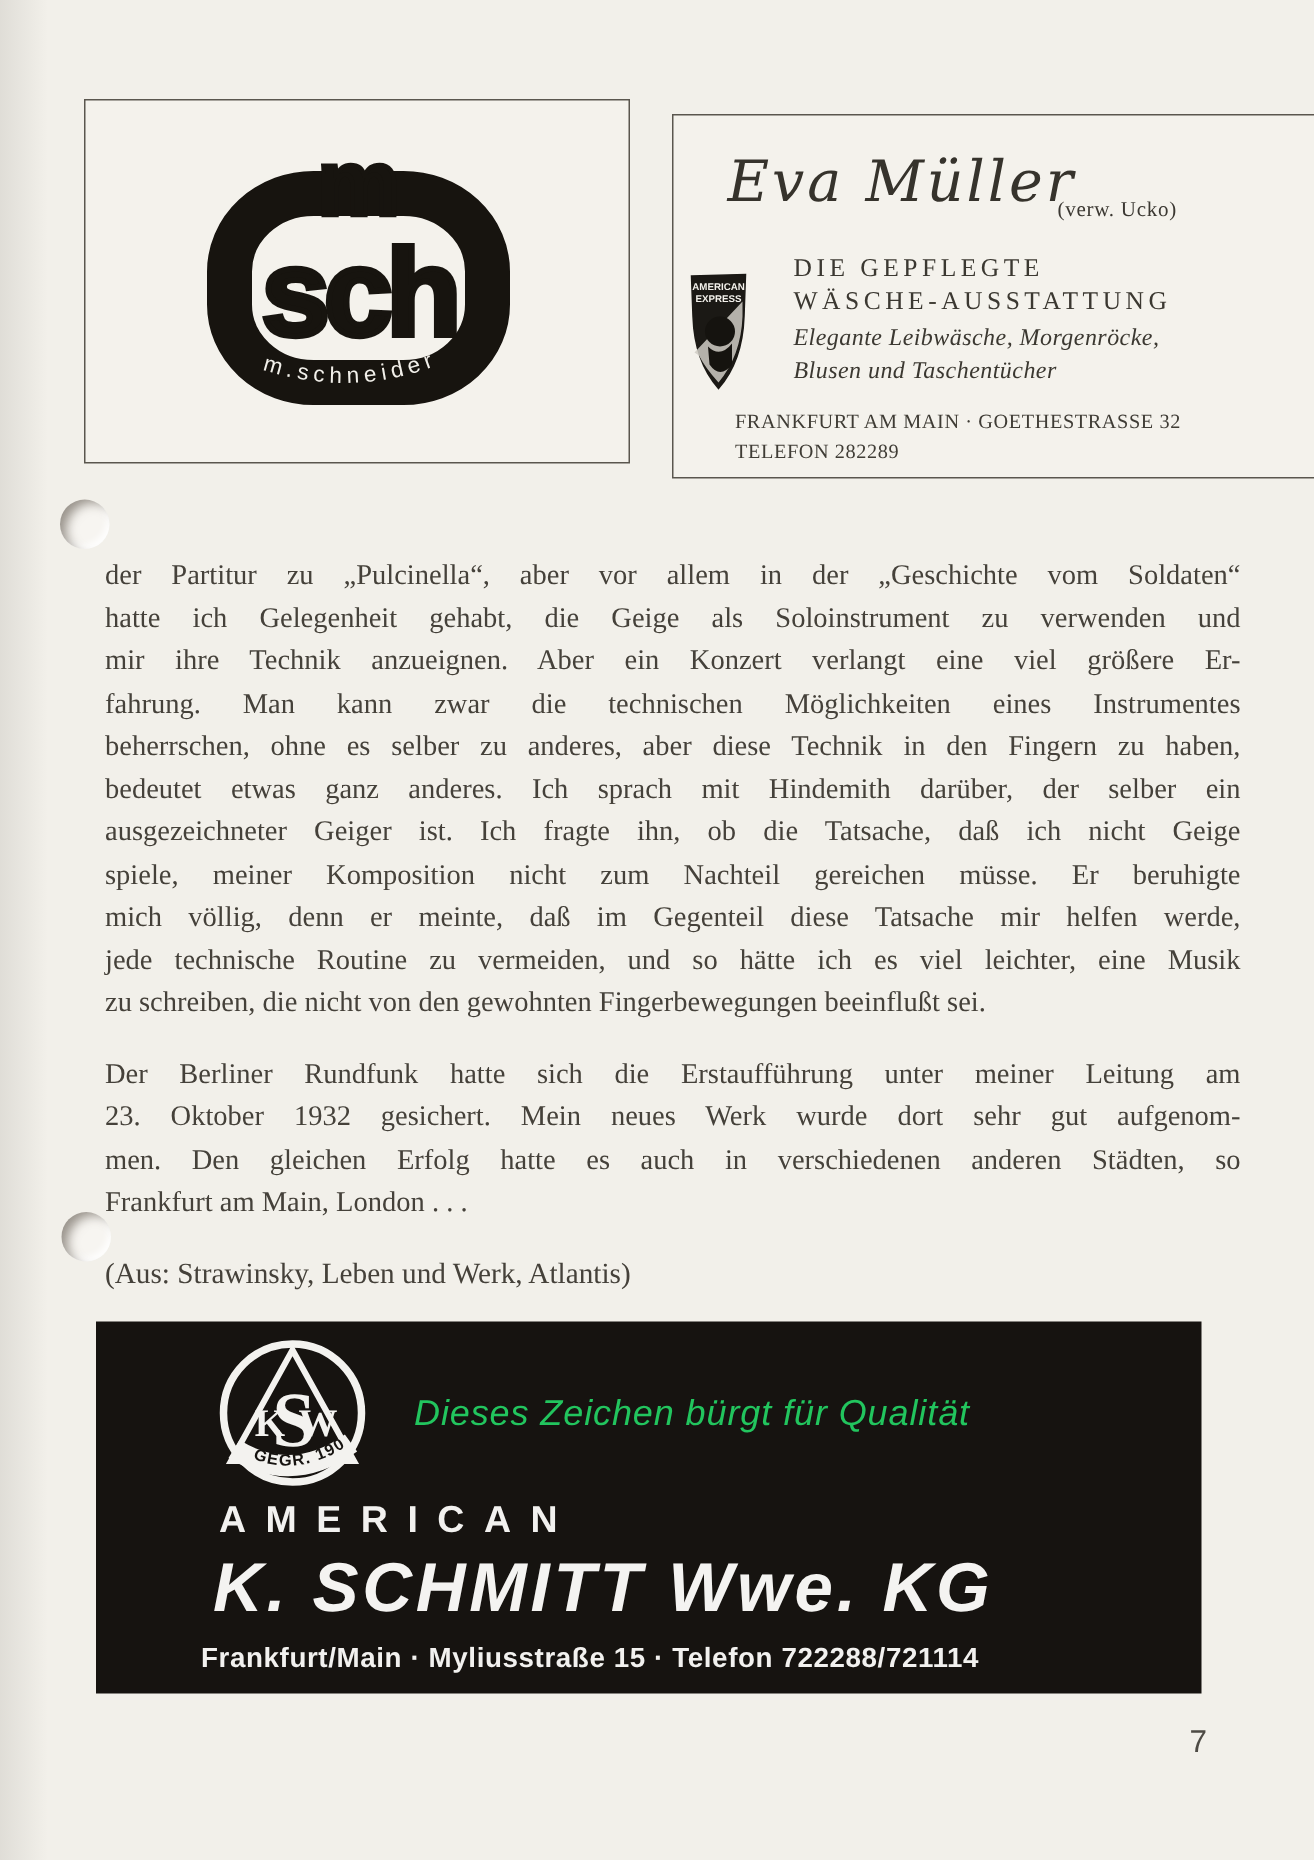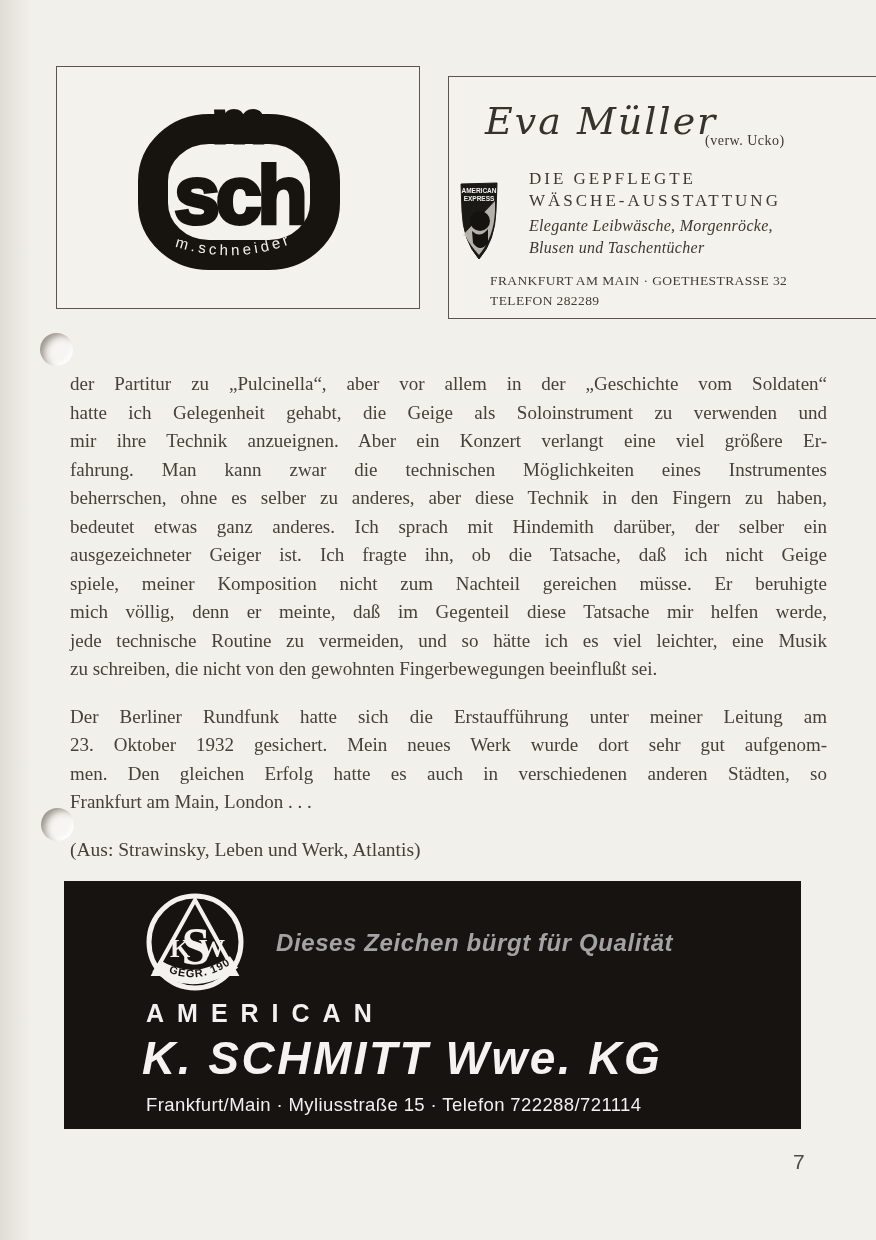--- a/index.html
+++ b/index.html
@@ -84,35 +84,35 @@
   
   #banner{
     position:absolute;left:64px;top:881px;width:737px;height:248px;
     background:#161310;
     color:#f4f3f1;
     font-family:"Liberation Sans", sans-serif;
   }
   #ksw-logo{position:absolute;left:79px;top:9px;}
   #banner-slogan{
     position:absolute;left:212px;top:48px;
-    font-size:24px;font-weight:bold;font-style:italic;letter-spacing:0.6px;
-    color:#a3a3a3;
+    font-size:24px;font-weight:normal;font-style:italic;letter-spacing:0.6px;
+    color:#22c55e;
   }
   #banner-line1{
     position:absolute;left:82px;top:118px;
     font-size:25px;font-weight:bold;letter-spacing:13px;color:#f2f1ef;
   }
   #banner-line2{
     position:absolute;left:78px;top:150px;
     font-size:46px;font-weight:bold;font-style:italic;letter-spacing:2.5px;
     color:#f4f3f1;white-space:nowrap;
   }
   #banner-line3{
-    position:absolute;left:82px;top:213px;
-    font-size:18.5px;font-weight:normal;letter-spacing:0.4px;color:#f2f1ef;
+    position:absolute;left:70px;top:213px;
+    font-size:18.5px;font-weight:bold;letter-spacing:0.4px;color:#f2f1ef;
   }
 
   #pageno{
     position:absolute;left:793px;top:1150px;
     font-family:"Liberation Sans", sans-serif;
     font-size:21px;color:#4e4b45;
   }
 </style>
 </head>
 <body>

